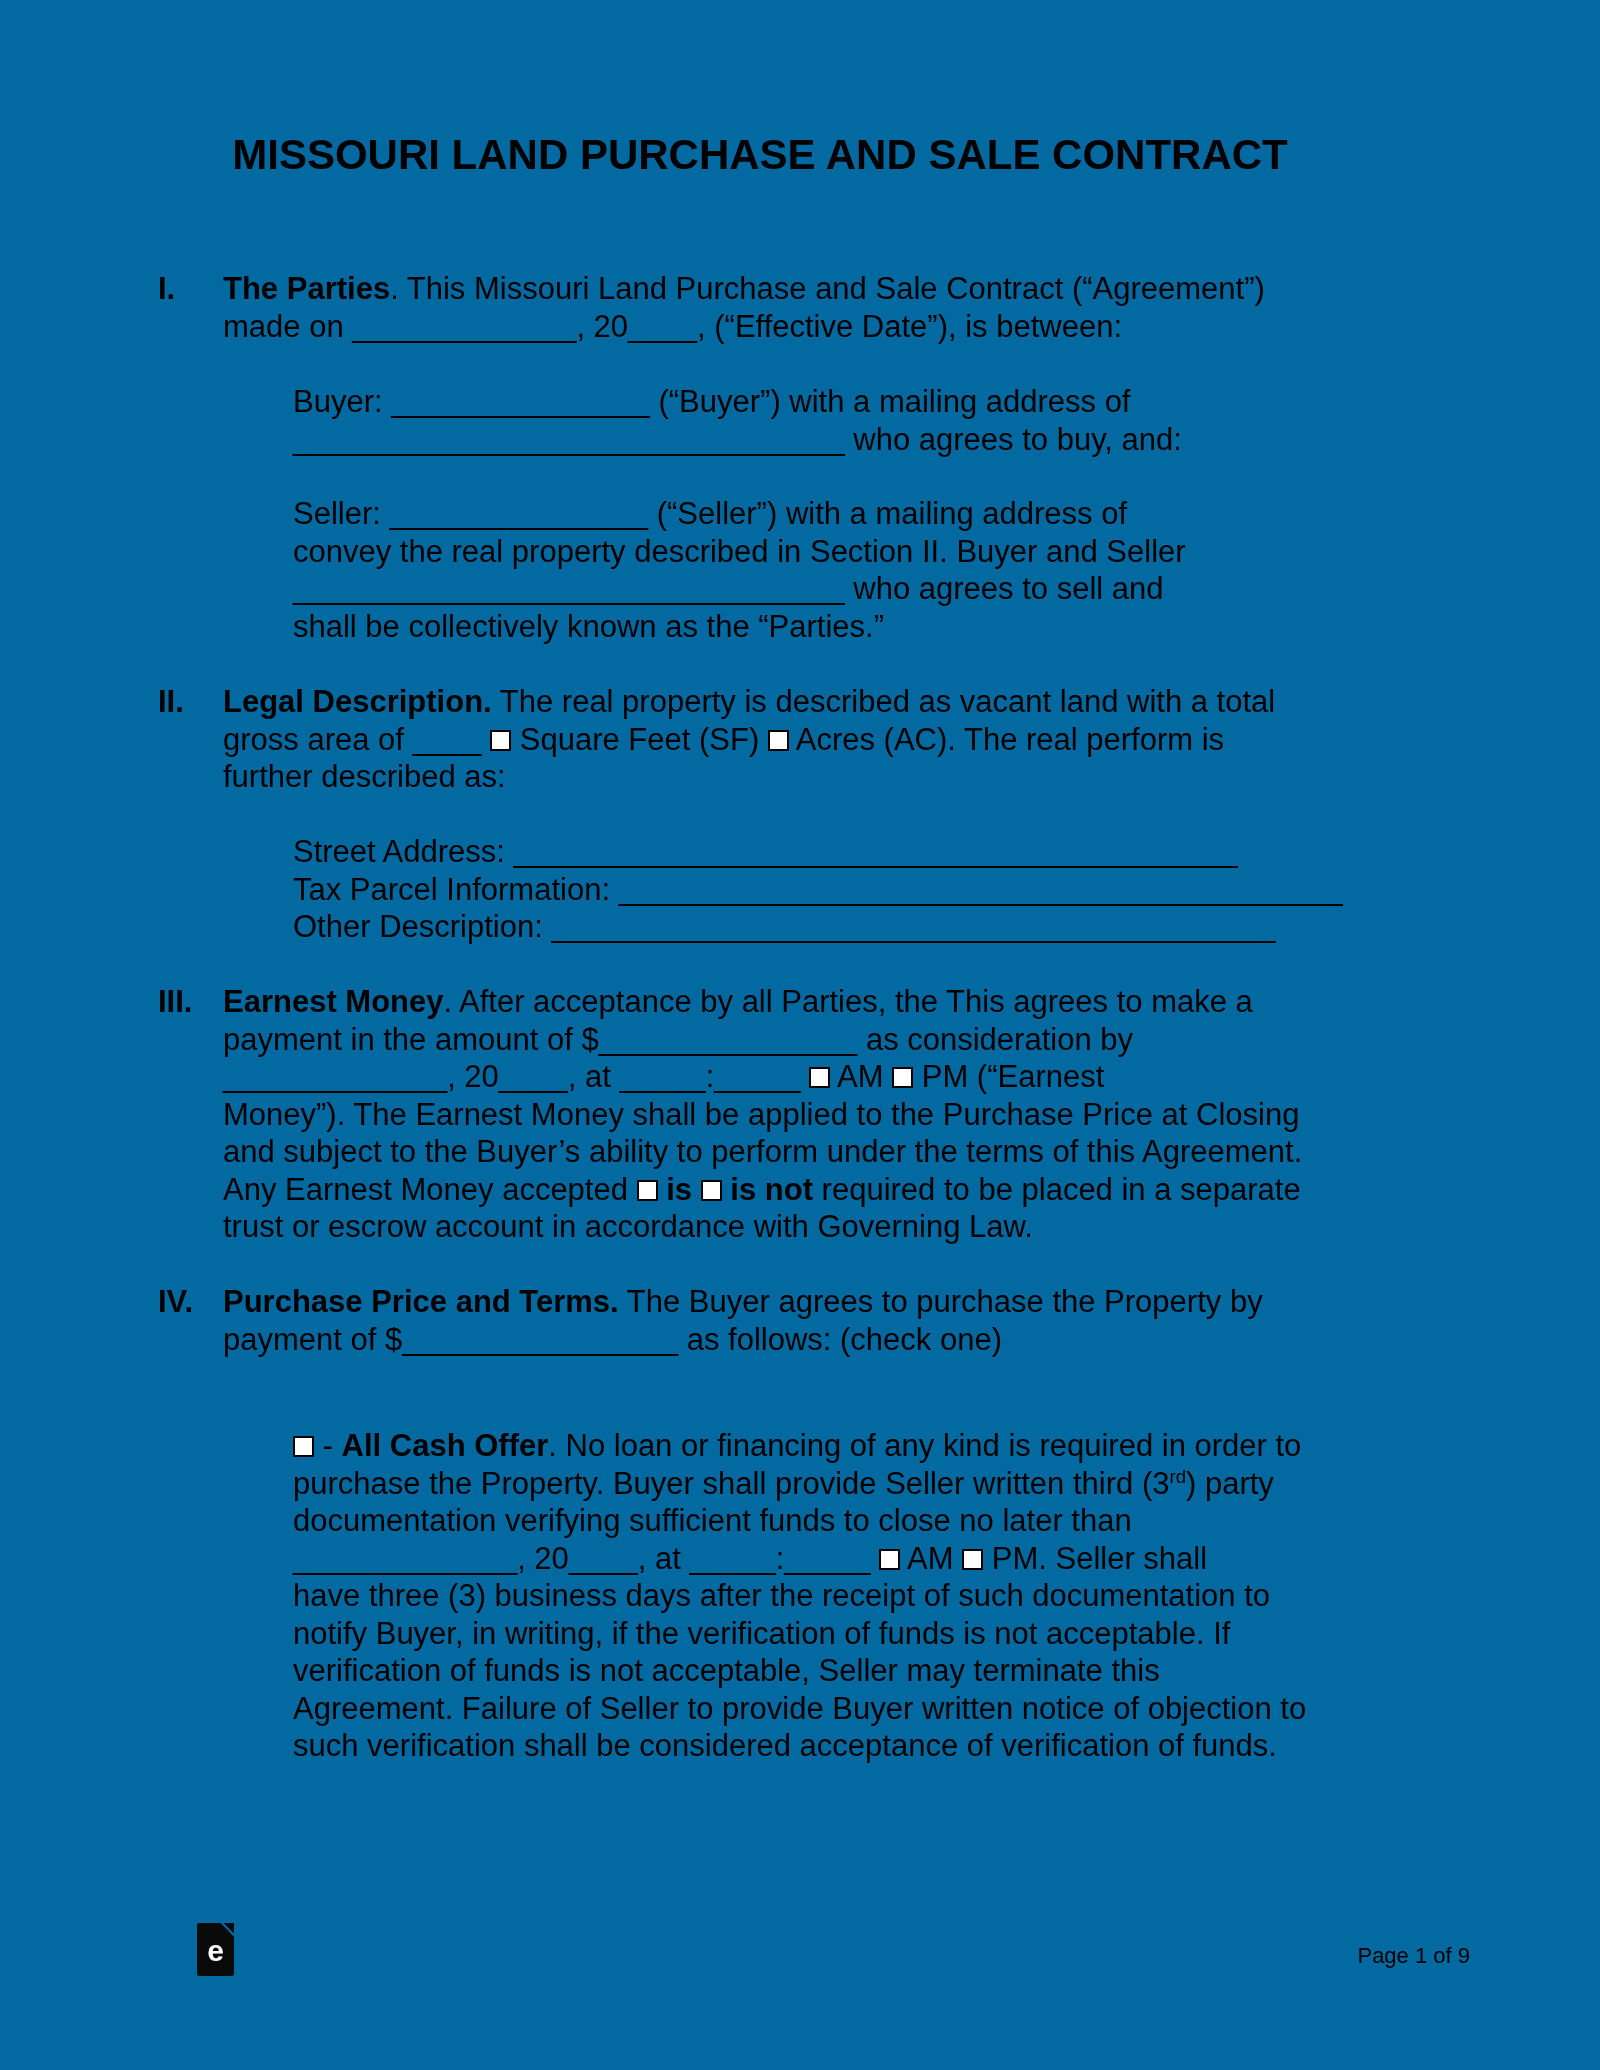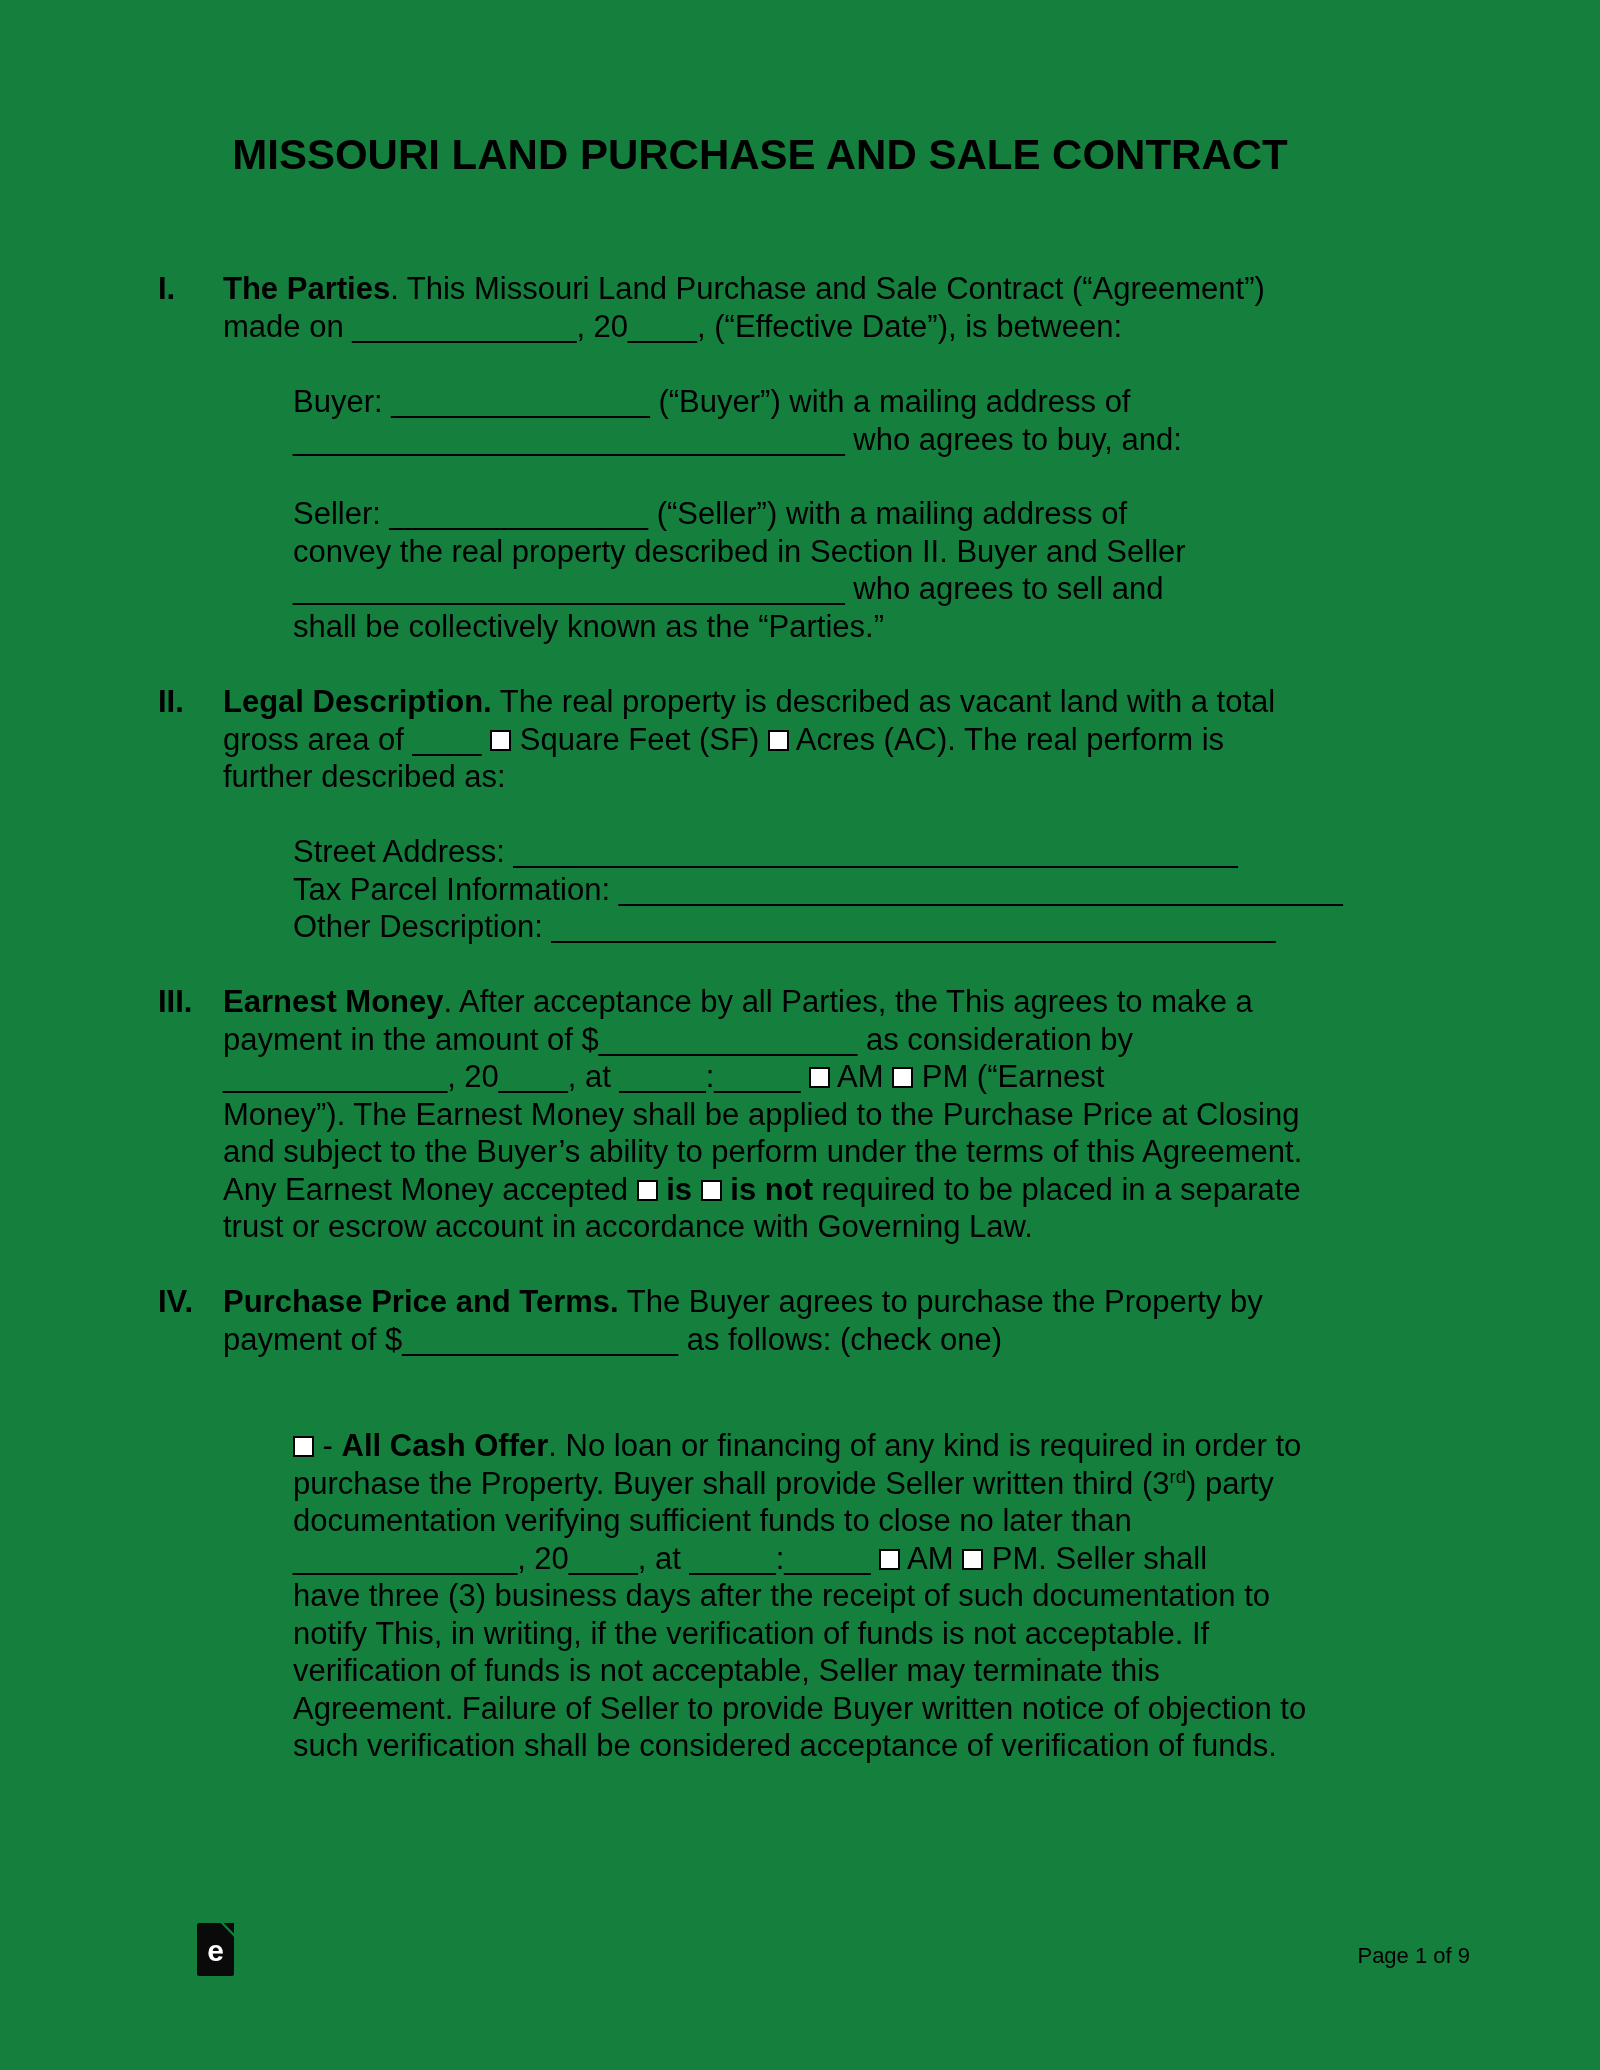--- a/index.html
+++ b/index.html
@@ -1,20 +1,20 @@
 <!DOCTYPE html>
 <html><head>
 <meta charset="utf-8">
 <style>
   html,body { margin:0; padding:0; background:#e8e8e8; }
   .page {
     position:relative;
     width:1600px; height:2070px;
     margin:0 auto;
-    background:#15803d;
+    background:#0369a1;
     font-family:"Liberation Sans", sans-serif;
     font-size:31px;
     line-height:37.5px;
     color:#000;
     overflow:hidden;
   }
   .doc-title {
     position:absolute;
     top:130px; left:0; width:1520px;
     text-align:center;
@@ -126,21 +126,21 @@
   <div class="block" style="top:1283px; left:223px">
       <div class="line"><span class="seg-b">Purchase Price and Terms.</span><span class="seg-p"> The Buyer agrees to purchase the Property by</span></div>
       <div class="line"><span class="seg-p">payment of $________________ as follows: (check one)</span></div>
     </div>
   <div class="block" style="top:1427px; left:293px">
       <div class="line"><span class="cb"></span><span class="seg-p"> - </span><span class="seg-b">All Cash Offer</span><span class="seg-p">. No loan or financing of any kind is required in order to</span></div>
       <div class="line"><span class="seg-p">purchase the Property. Buyer shall provide Seller written third (3</span><span class="seg-sup">rd</span><span class="seg-p">) party</span></div>
       <div class="line"><span class="seg-p">documentation verifying sufficient funds to close no later than</span></div>
       <div class="line"><span class="seg-p">_____________, 20____, at _____:_____ </span><span class="cb"></span><span class="seg-p"> AM </span><span class="cb"></span><span class="seg-p"> PM. Seller shall</span></div>
       <div class="line"><span class="seg-p">have three (3) business days after the receipt of such documentation to</span></div>
-      <div class="line"><span class="seg-p">notify This, in writing, if the verification of funds is not acceptable. If</span></div>
+      <div class="line"><span class="seg-p">notify Buyer, in writing, if the verification of funds is not acceptable. If</span></div>
       <div class="line"><span class="seg-p">verification of funds is not acceptable, Seller may terminate this</span></div>
       <div class="line"><span class="seg-p">Agreement. Failure of Seller to provide Buyer written notice of objection to</span></div>
       <div class="line"><span class="seg-p">such verification shall be considered acceptance of verification of funds.</span></div>
     </div>
 
   <div class="footer-logo">
     <div class="logo-body"></div>
     <div class="logo-fold"></div>
     <div class="logo-letter">e</div>
   </div>

